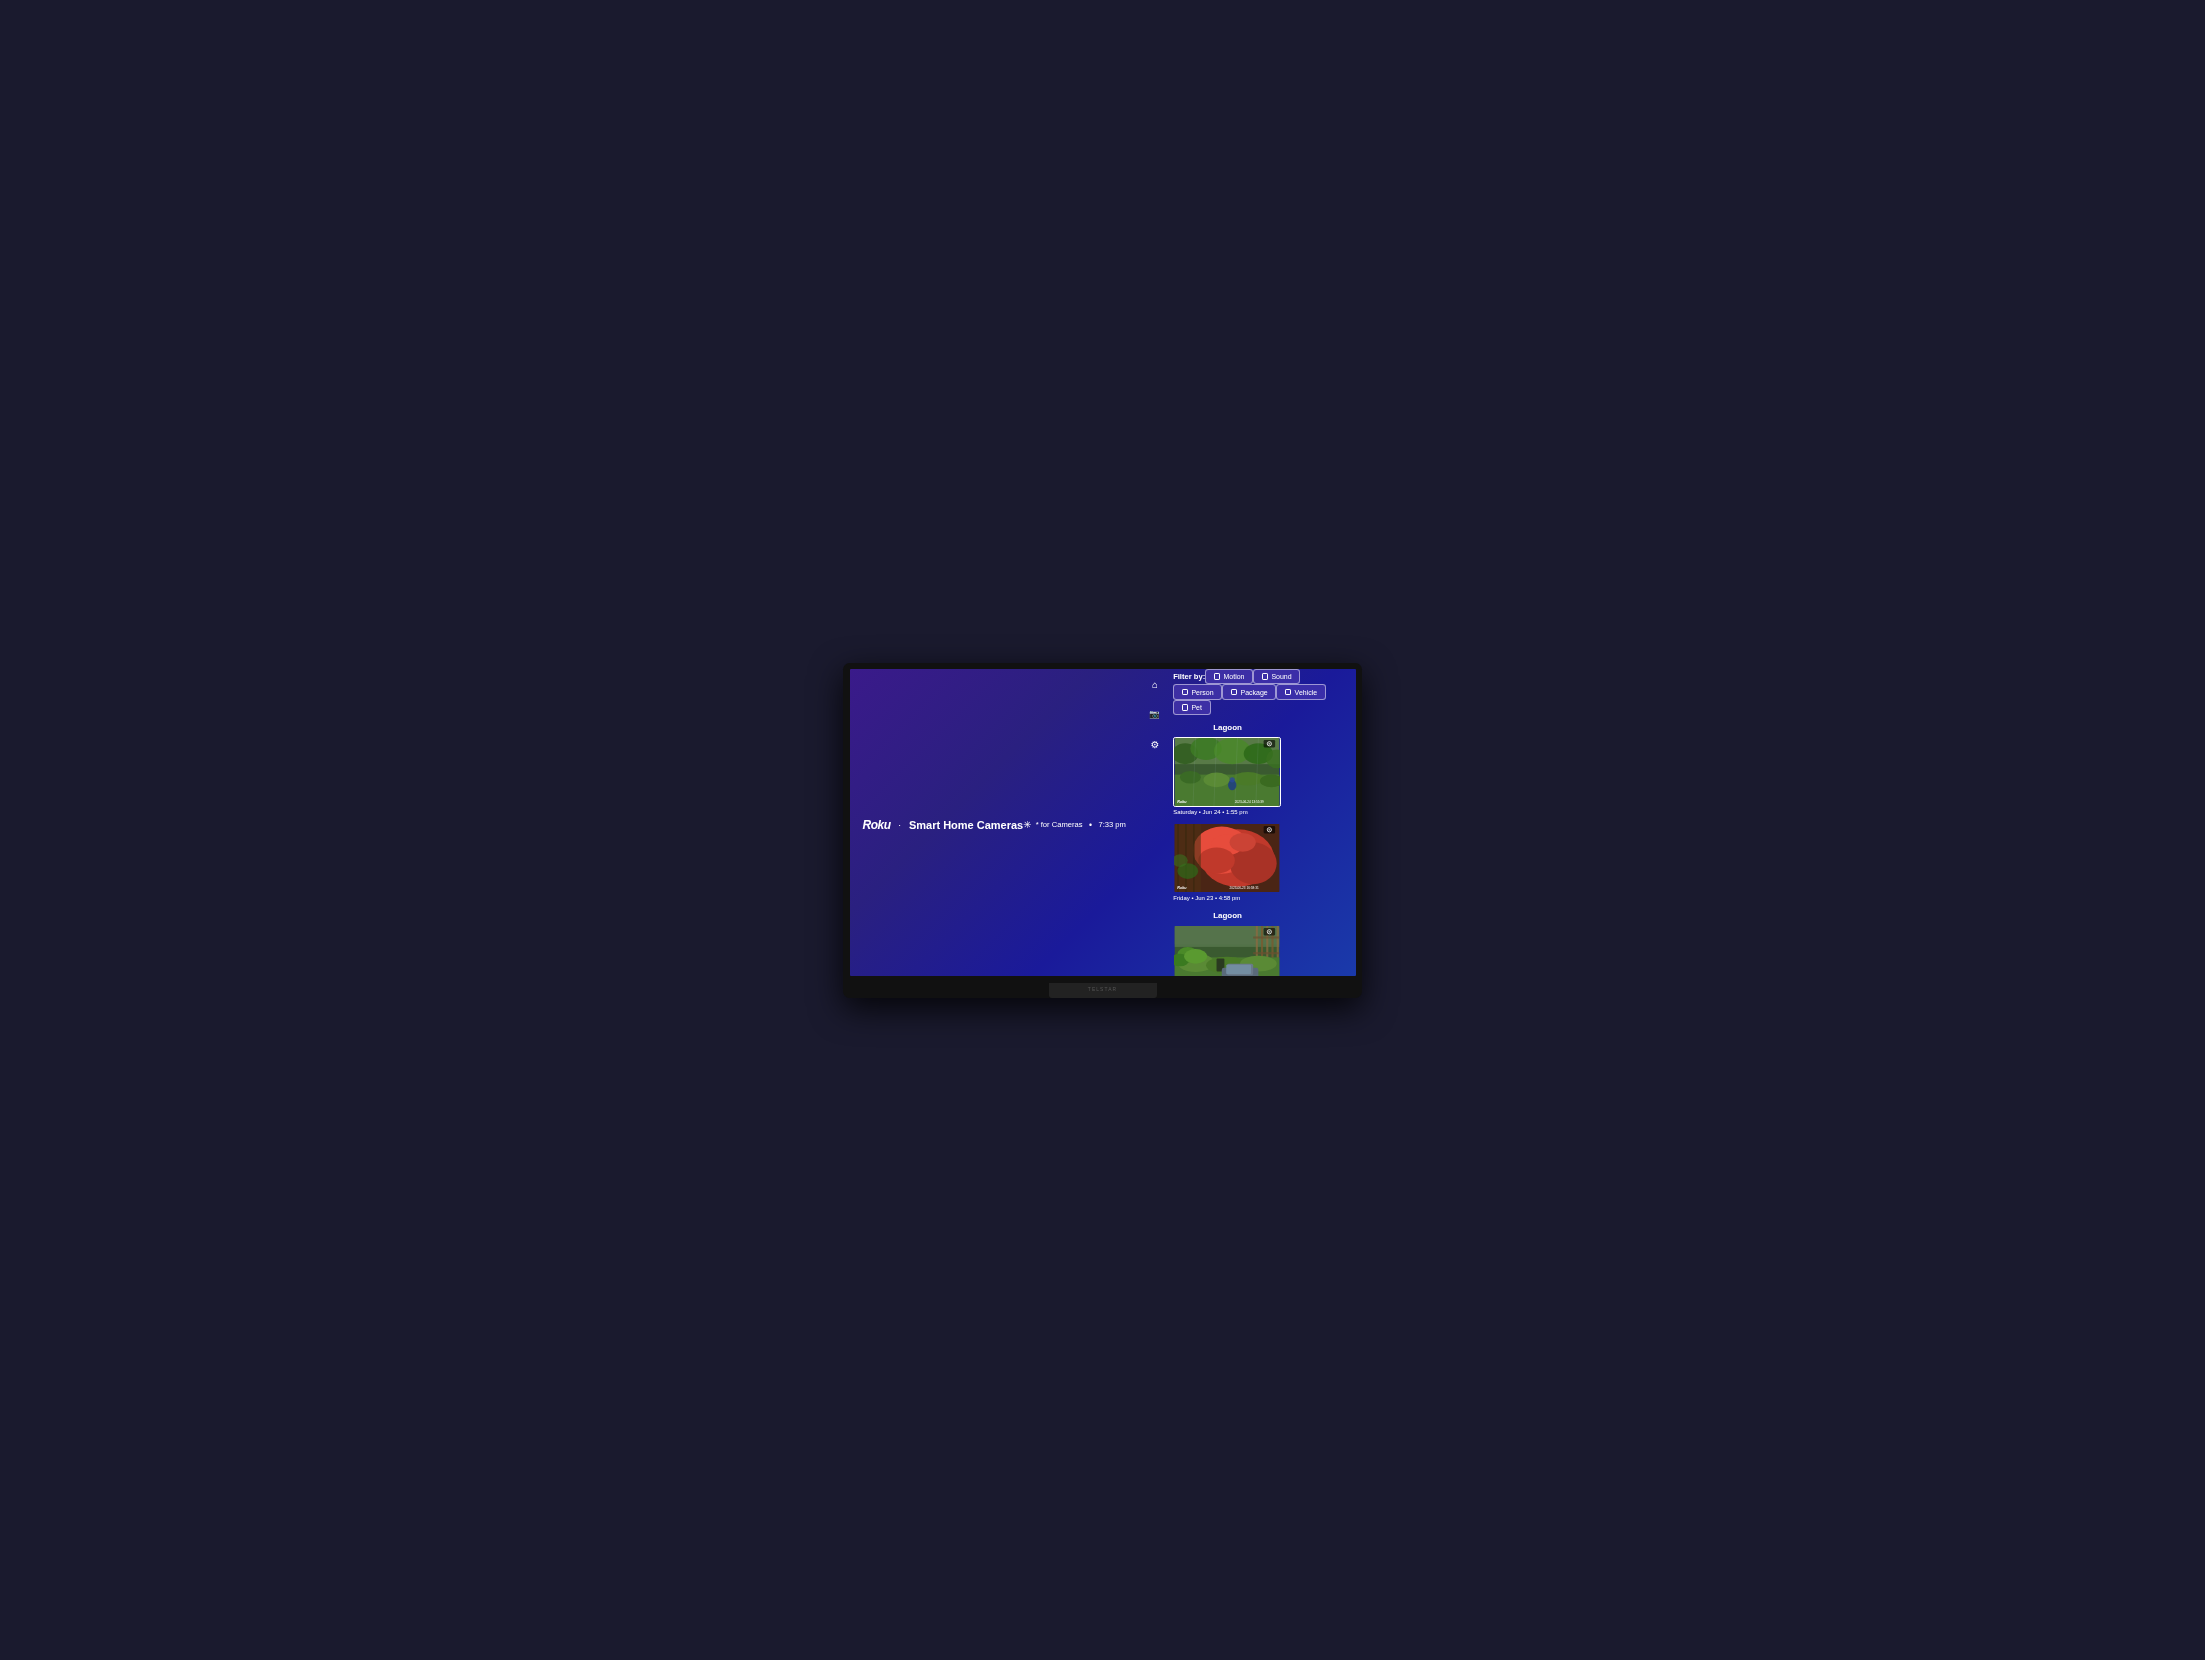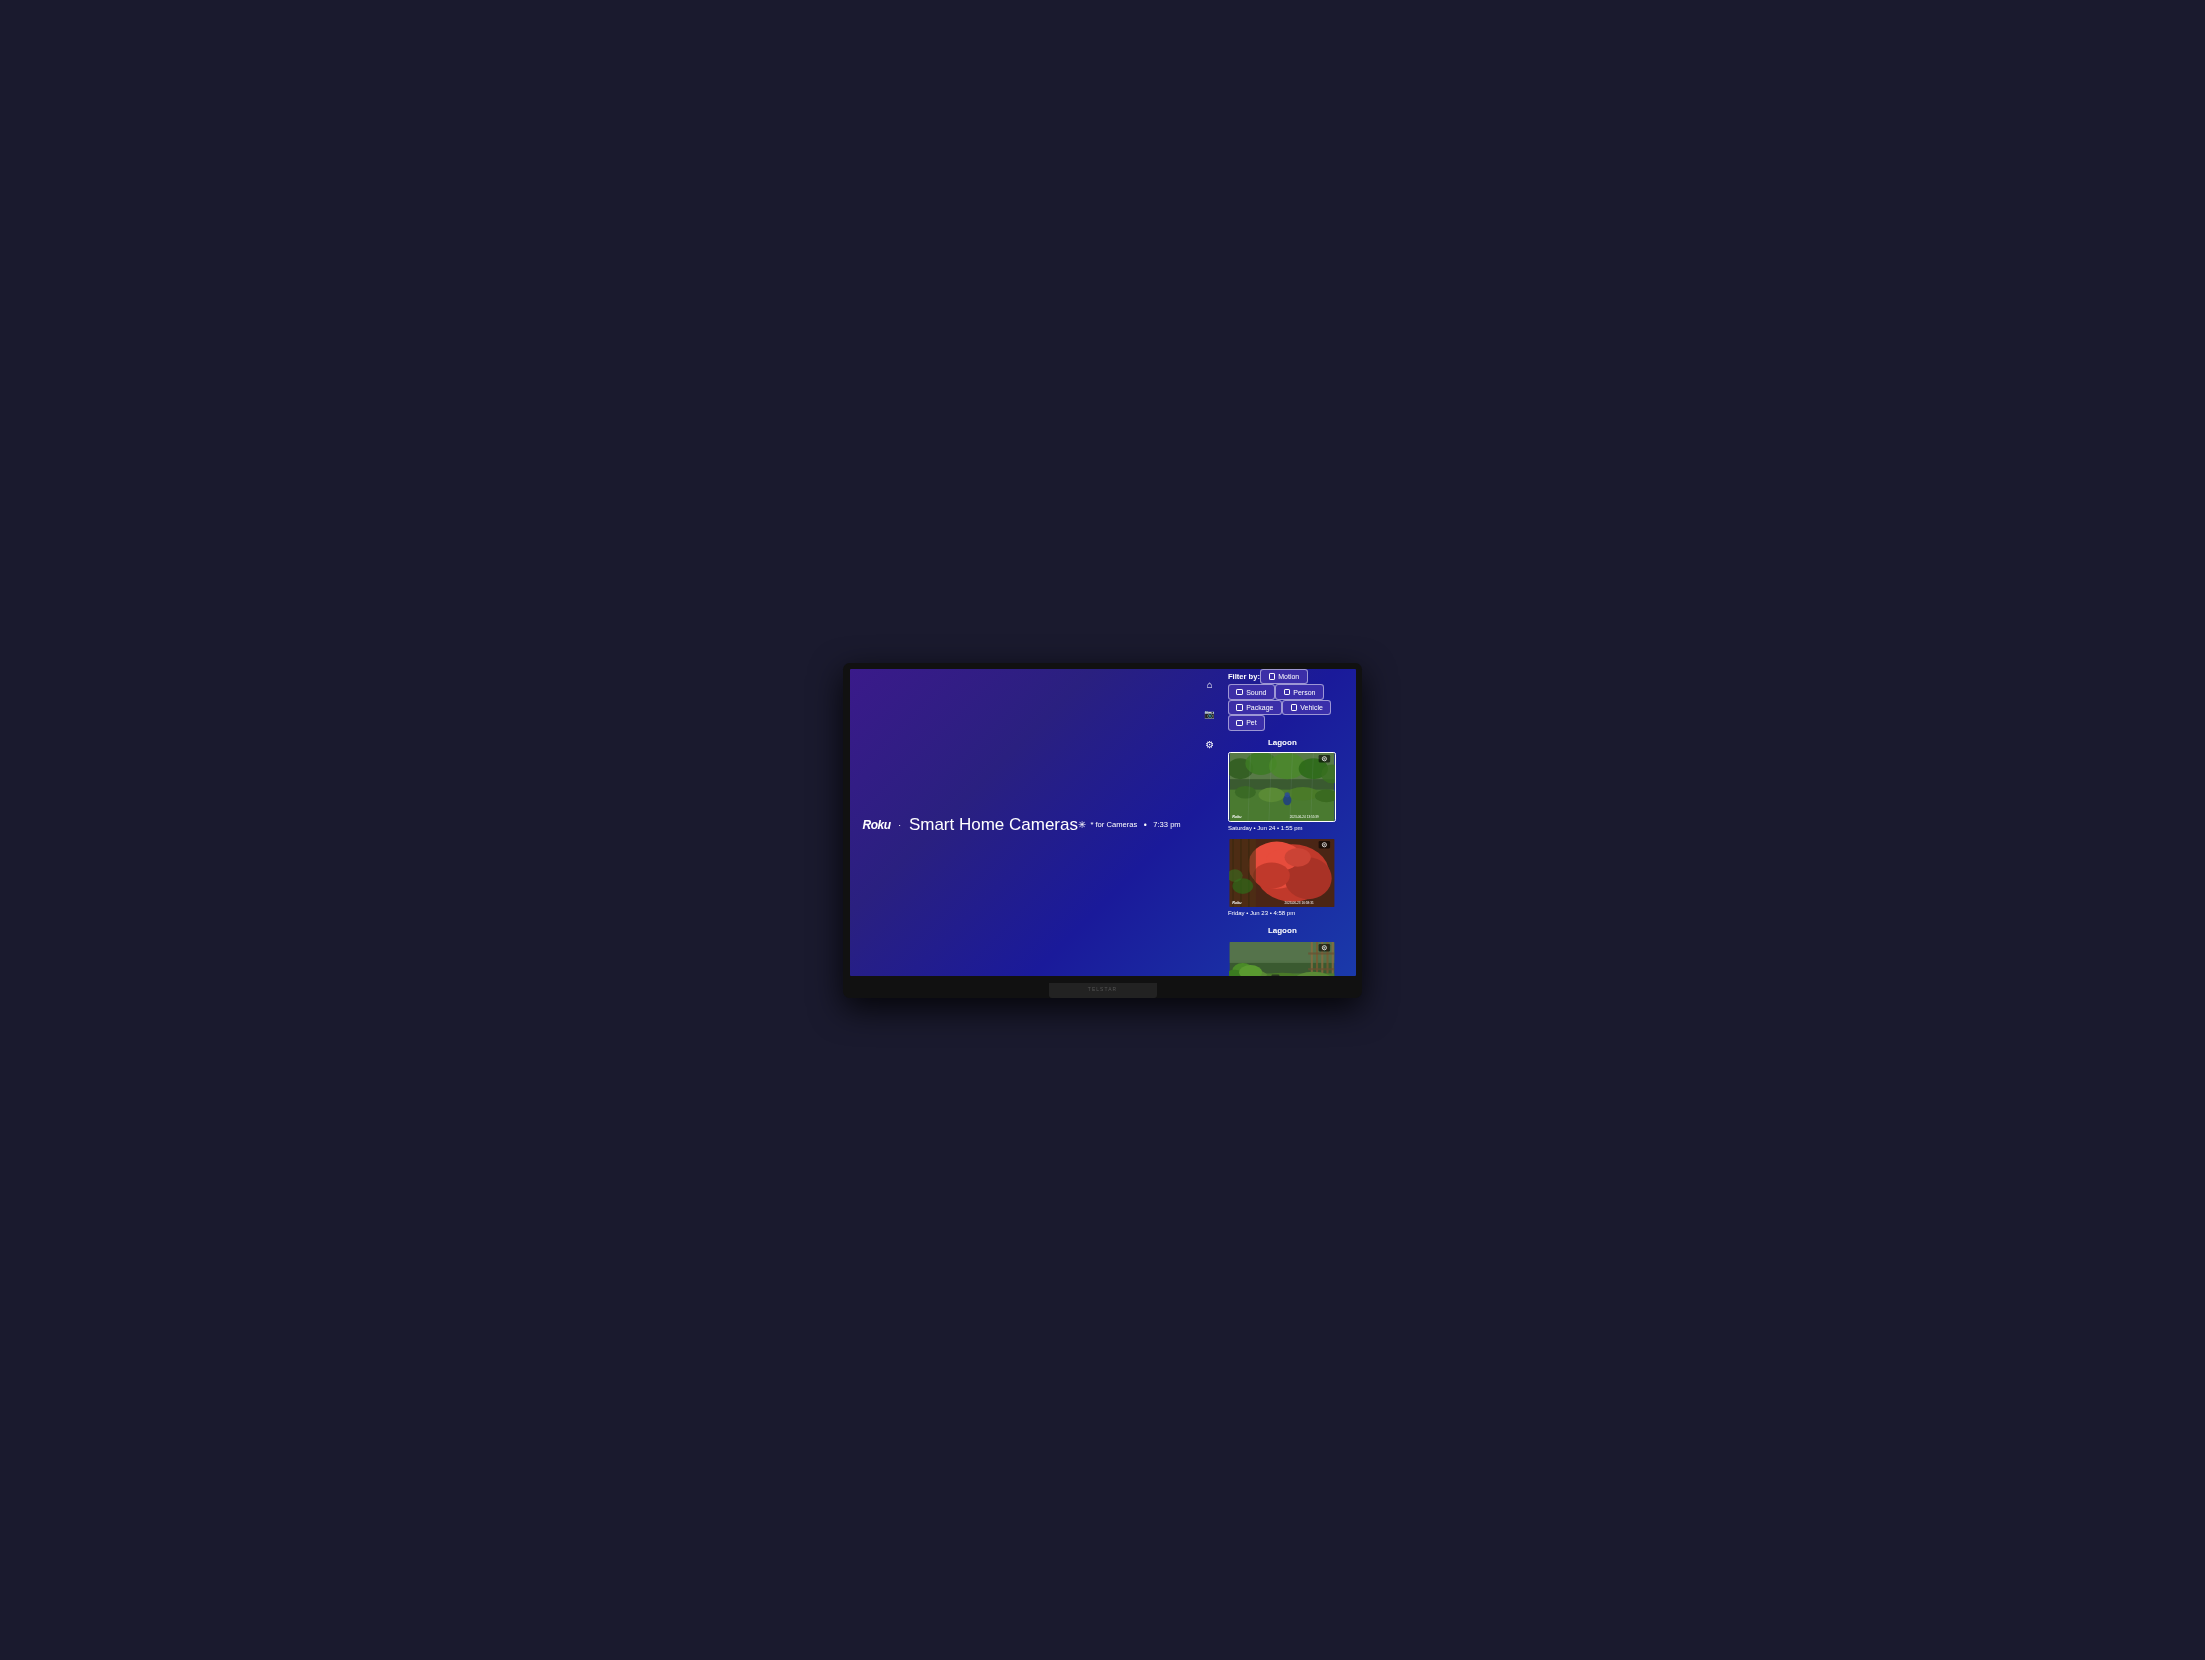--- a/index.html
+++ b/index.html
@@ -78,22 +78,22 @@
     }
 
     .header-dot {
       color: white;
       font-size: 9.7px;
       margin: 0 2.2px;
     }
 
     .app-title {
       color: white;
-      font-size: 17px;
-      font-weight: 400;
+      font-size: 11px;
+      font-weight: 700;
     }
 
     .header-right {
       display: flex;
       align-items: center;
       gap: 4.3px;
       color: white;
       font-size: 7.6px;
     }
 

